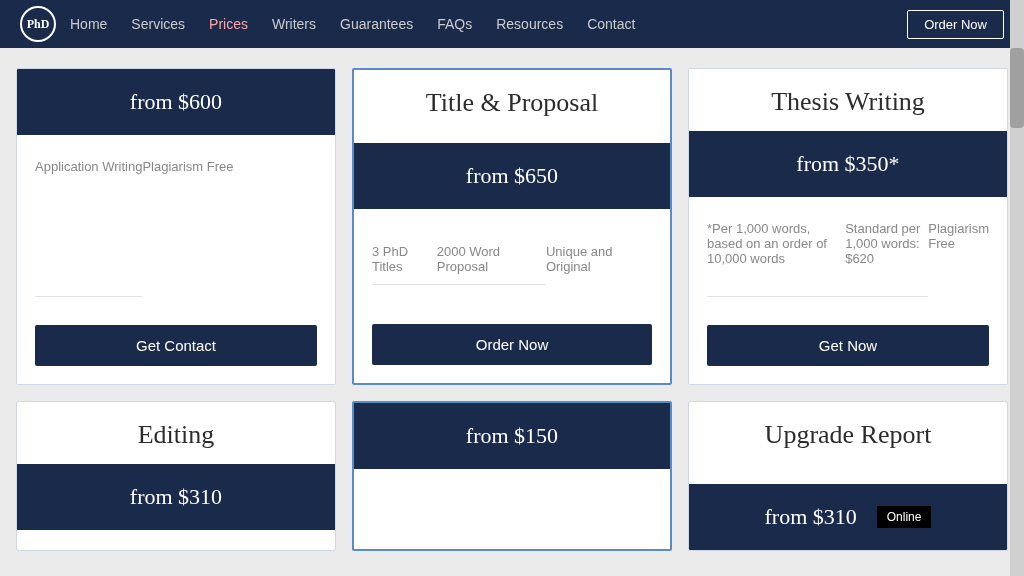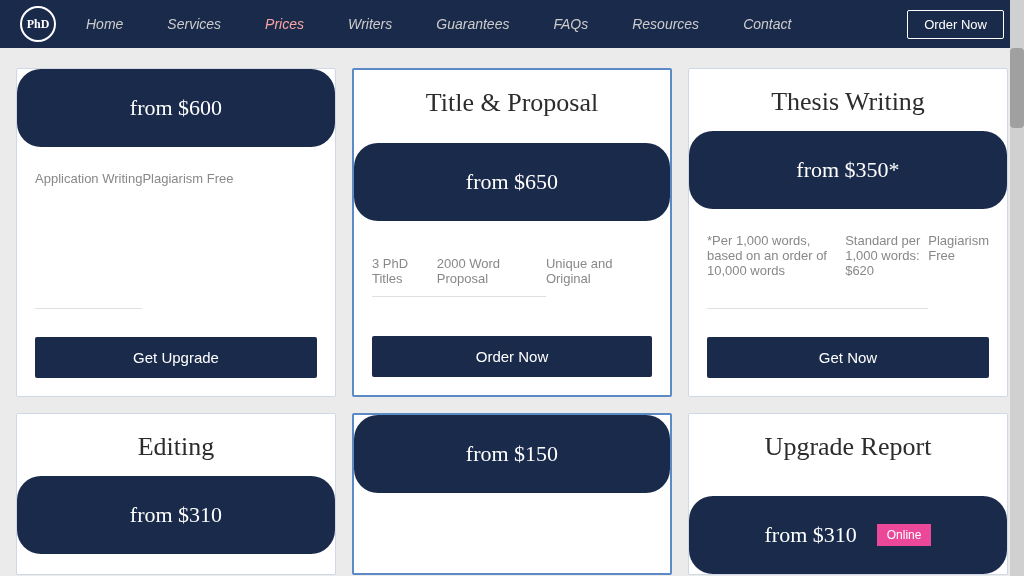--- a/index.html
+++ b/index.html
@@ -24,29 +24,28 @@
       width: 36px;
       height: 36px;
       border-radius: 50%;
       border: 2px solid #fff;
       display: flex;
       align-items: center;
       justify-content: center;
       color: #fff;
       font-size: 12px;
       font-weight: bold;
-      margin-right: 30px;
+      margin-right: 14px;
       flex-shrink: 0;
     }
     .nav-links {
       display: flex;
       align-items: center;
-      gap: 44px;
+      gap: 24px;
       flex: 1;
-      font-style: italic;
     }
     .nav-links a {
       color: #ccc;
       text-decoration: none;
       font-size: 14px;
       font-family: Arial, sans-serif;
     }
     .nav-links a.active {
       color: #fca5a5;
     }
@@ -93,25 +92,24 @@
       font-size: 26px;
       color: #2c2c2c;
       font-family: Georgia, serif;
       font-weight: normal;
     }
 
     .card-price-bar {
       background: #1a2a4a;
       color: #fff;
       text-align: center;
-      padding: 26px 10px;
+      padding: 20px 10px;
       font-size: 22px;
       font-family: Georgia, serif;
       font-weight: normal;
-      border-radius: 24px;
     }
 
     .card-features {
       padding: 14px 18px;
       flex: 1;
       display: flex;
       flex-direction: row;
       gap: 0;
     }
     .card-feature {
@@ -150,21 +148,21 @@
     .scrollbar-thumb {
       width: 14px;
       height: 80px;
       background: #a0a0a0;
       border-radius: 4px;
       margin-top: 48px;
     }
 
     
     .online-badge {
-      background: #ec4899;
+      background: #000000;
       color: #fff;
       font-size: 12px;
       padding: 4px 10px;
       font-family: Arial, sans-serif;
     }
   </style>
 </head>
 <body>
 
 <nav>
@@ -187,21 +185,21 @@
 <div class="main-content">
 
   <div class="cards-grid">
 
     <div class="card">
       <div class="card-price-bar">from $600</div>
       <div class="card-features">
         <div class="card-feature">Application Writing</div>
         <div class="card-feature">Plagiarism Free</div>
       </div>
-      <button class="card-btn">Get Upgrade</button>
+      <button class="card-btn">Get Contact</button>
     </div>
 
     <div class="card highlighted">
       <div class="card-title">Title &amp; Proposal</div>
       <div class="card-price-bar">from $650</div>
       <div class="card-features">
         <div class="card-feature">3 PhD Titles</div>
         <div class="card-feature">2000 Word Proposal</div>
         <div class="card-feature">Unique and Original</div>
       </div>

